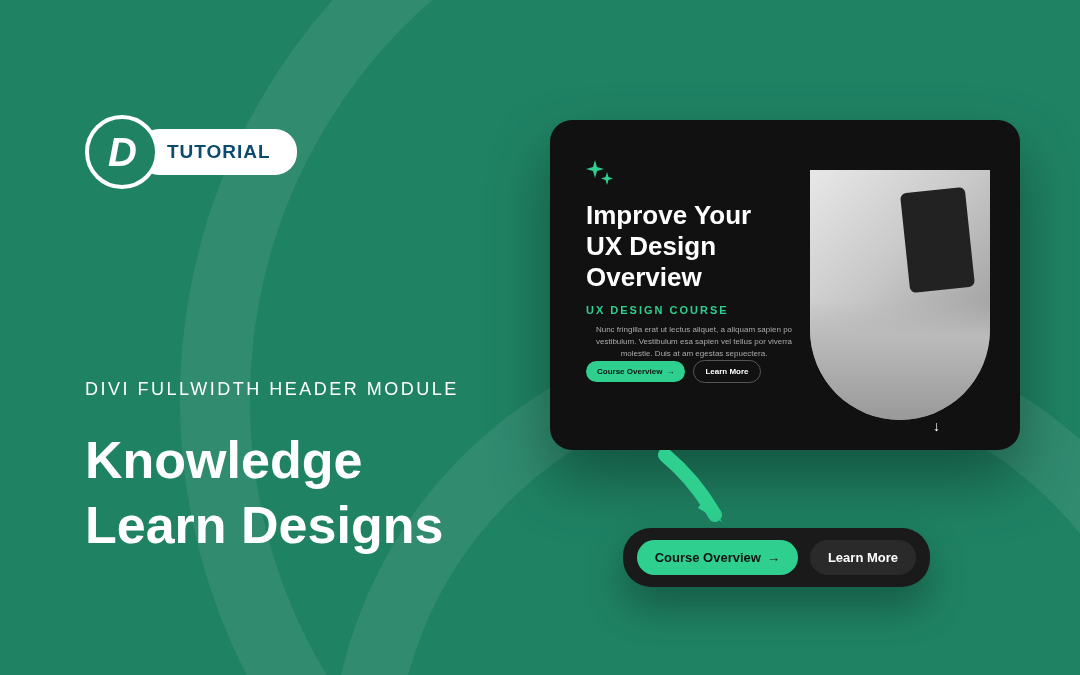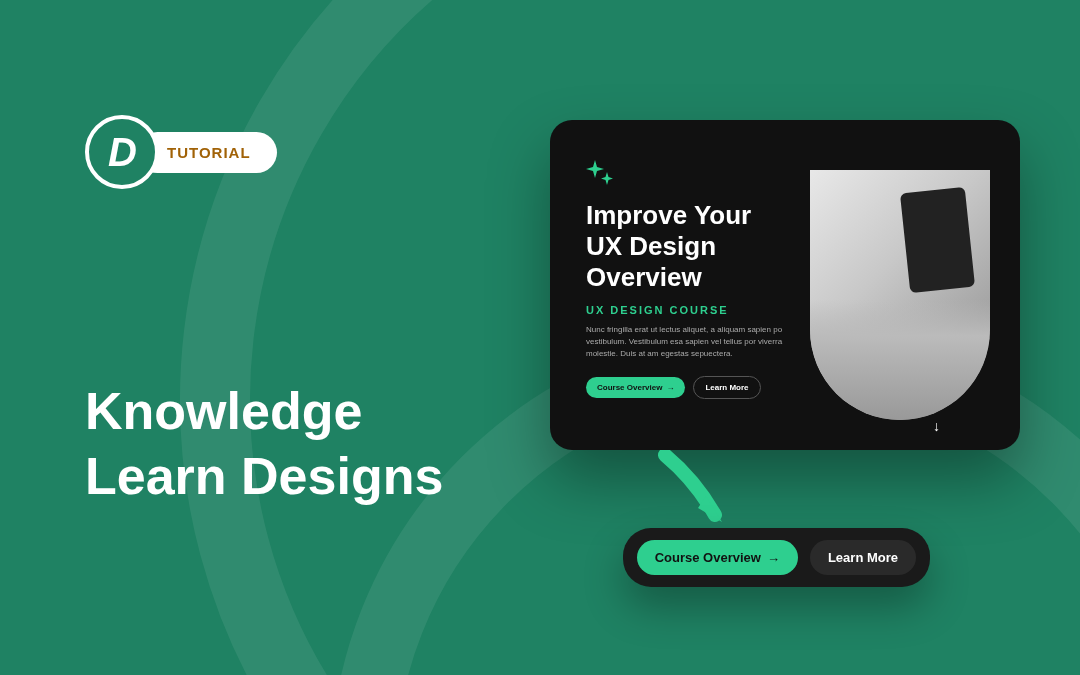--- a/index.html
+++ b/index.html
@@ -58,23 +58,23 @@
   }
   .d-letter {
     color: #fff;
     font-size: 40px;
     font-weight: 700;
     font-style: italic;
     letter-spacing: -1px;
   }
   .tutorial-pill {
     background: #fff;
-    color: #a16207;
-    font-weight: 700;
-    font-size: 15px;
+    color: #0c4a6e;
+    font-weight: 700;
+    font-size: 19px;
     letter-spacing: 1px;
     padding: 12px 26px 12px 30px;
     border-radius: 22px;
     margin-left: -22px;
     z-index: 1;
   }
   .eyebrow {
     color: #fff;
     font-size: 18px;
     letter-spacing: 2.5px;
@@ -123,21 +123,22 @@
     color: #2ecf8f;
     font-size: 11px;
     letter-spacing: 2px;
     font-weight: 700;
     margin-bottom: 8px;
   }
   .device-body {
     color: #aaa;
     font-size: 8px;
     line-height: 1.5;
-    margin-bottom: 16px;
+    margin-bottom: 0;
+    text-align: center;
   }
   .btn-row-small {
     display: flex;
     gap: 8px;
     align-items: center;
   }
   .btn-sm {
     font-size: 8px;
     font-weight: 600;
     padding: 6px 11px;
@@ -220,20 +221,21 @@
 <div class="bg-swoosh"></div>
 <div class="bg-swoosh2"></div>
 
 <div class="left-col">
   <div class="badge-row">
     <div class="d-circle">
       <span class="d-letter">D</span>
     </div>
     <div class="tutorial-pill">TUTORIAL</div>
   </div>
+  <div class="eyebrow">DIVI FULLWIDTH HEADER MODULE</div>
   <div class="headline">
     <div>Knowledge</div>
     <div>Learn Designs</div>
   </div>
 </div>
 
 <div class="device">
   <div class="sparkle">
     <svg viewBox="0 0 28 28">
         <path d="M9 0 L11 7 L18 9 L11 11 L9 18 L7 11 L0 9 L7 7 Z" fill="#2ecf8f"></path>

